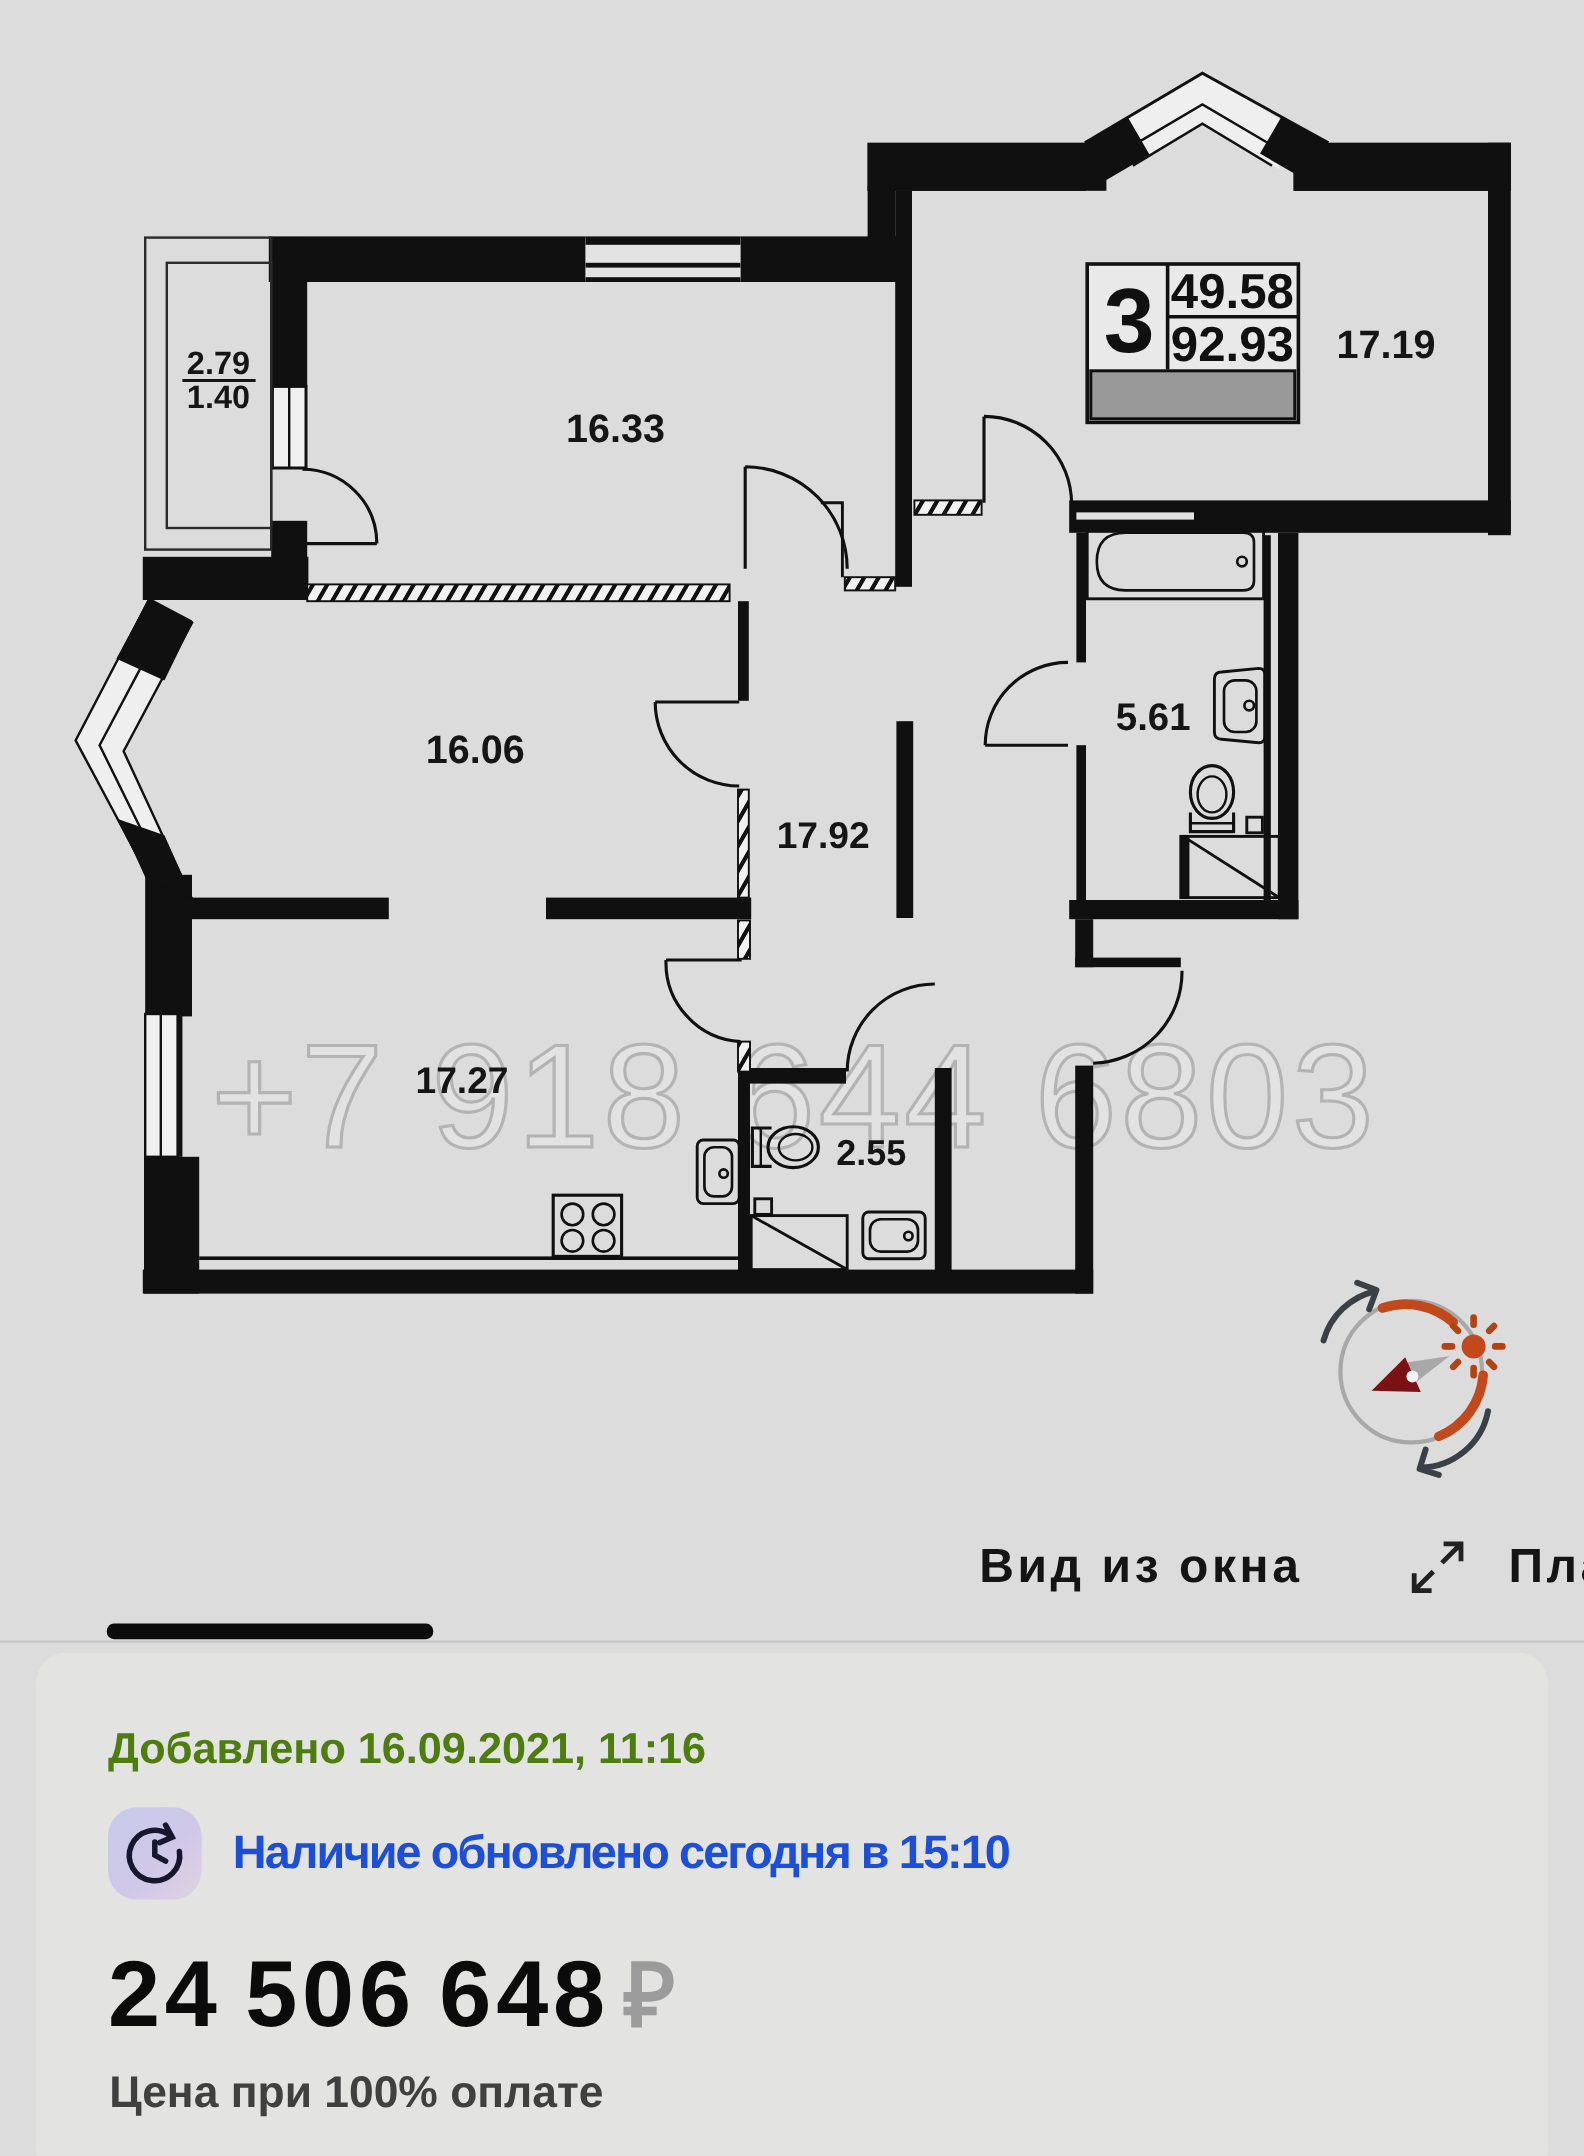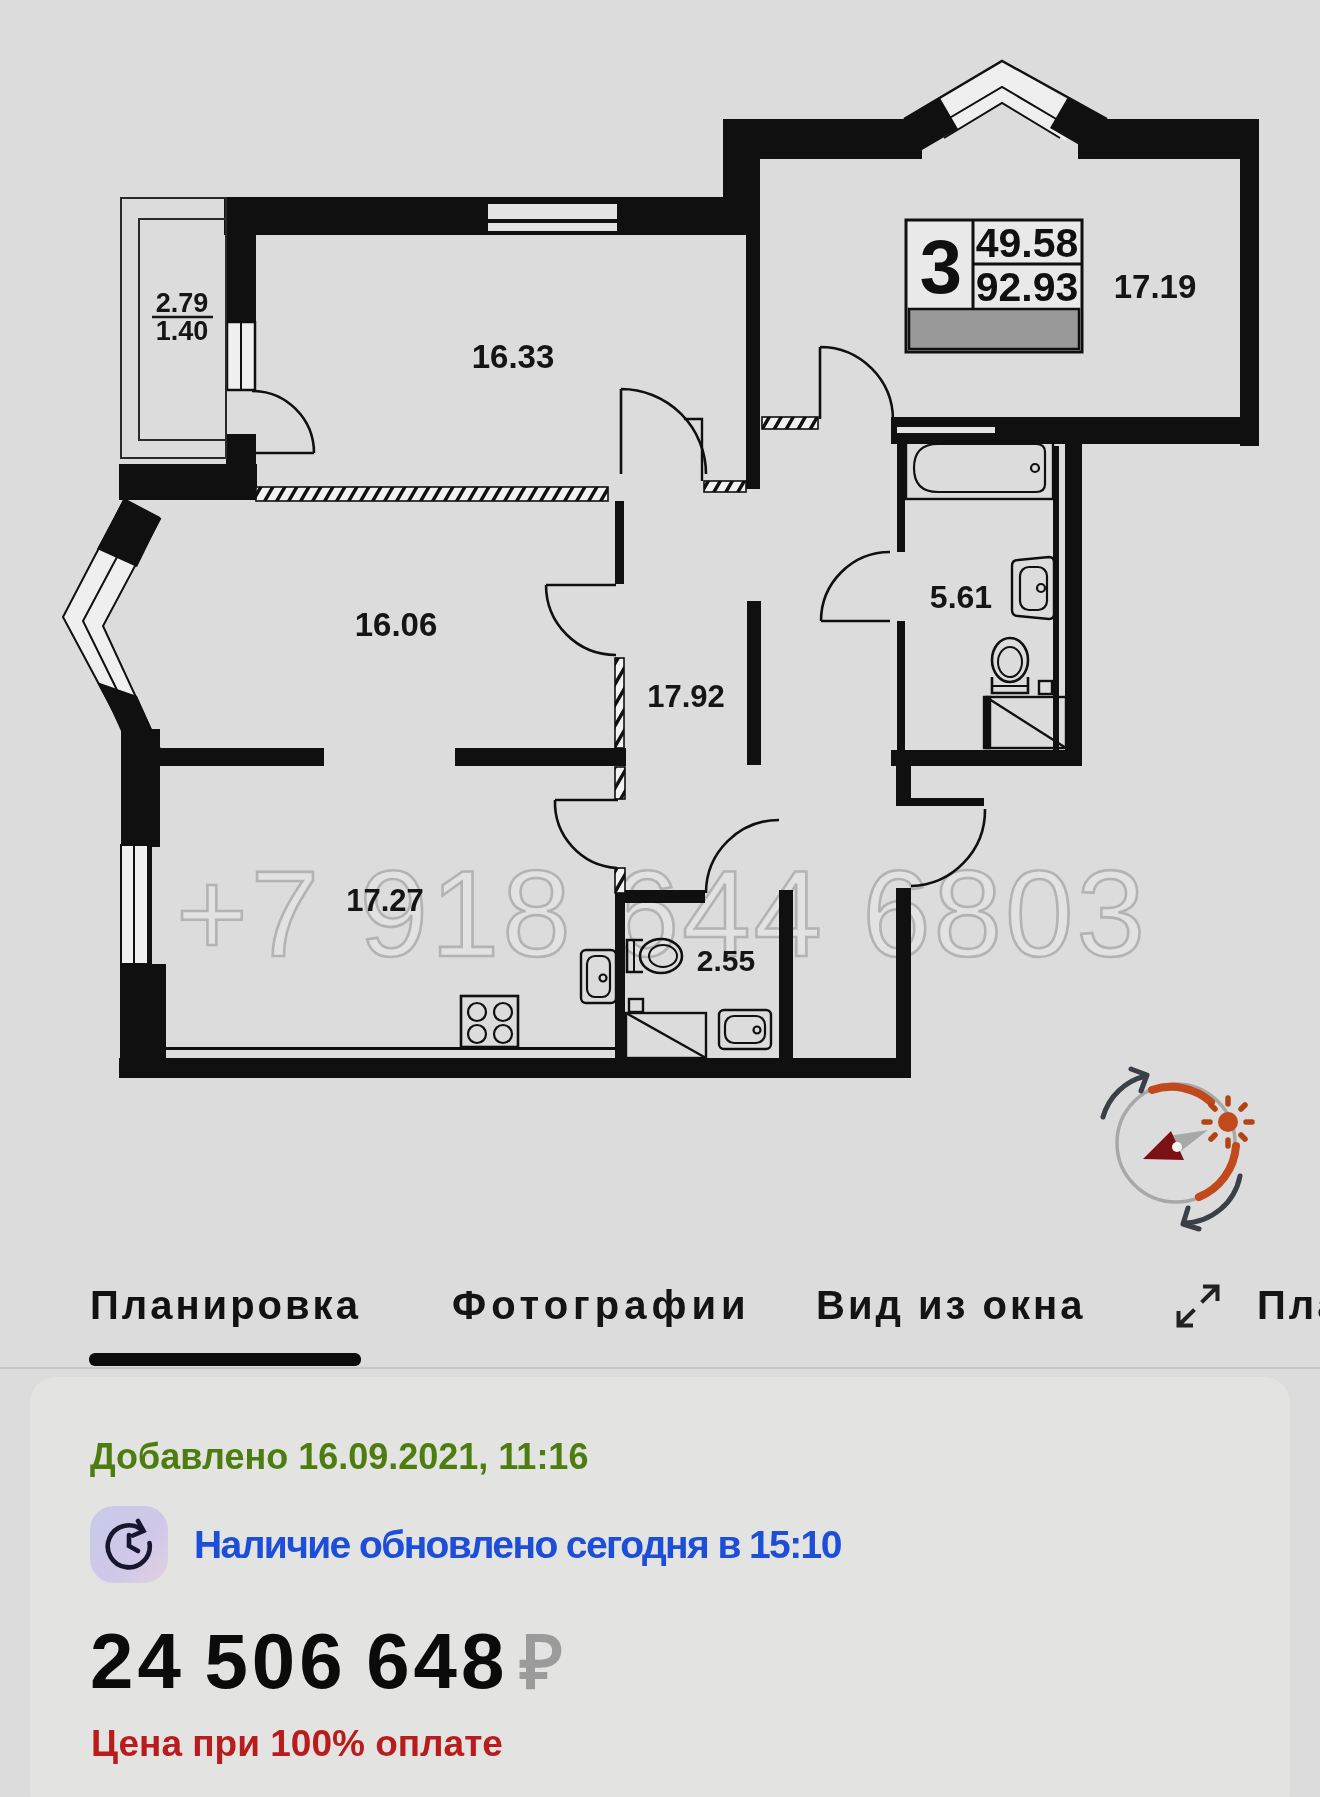--- a/index.html
+++ b/index.html
@@ -272,23 +272,21 @@
 <path d="M1103,1117 A58,58 0 0 1 1146,1076"></path>
 <path d="M1131,1069 L1147,1075 L1141,1091"></path>
 <path d="M1240,1176 A58,58 0 0 1 1184,1223"></path>
 <path d="M1199,1229 L1183,1224 L1188,1208"></path>
 </g>
 </g>
 </svg>
 
 <div class="abs" style="left:0;top:1270px;width:1320px;height:100px;">
 
-  <div class="abs" style="left:90px;top:15px;font-size:40px;font-weight:bold;color:#111;letter-spacing:3px;white-space:nowrap;line-height:1;">Планировка</div>
-
-  <div class="abs" style="left:452px;top:15px;font-size:40px;font-weight:bold;color:#141414;letter-spacing:5px;white-space:nowrap;line-height:1;">Фотографии</div>
+
 
   <div class="abs" style="left:816px;top:15px;font-size:40px;font-weight:bold;color:#141414;letter-spacing:3px;white-space:nowrap;line-height:1;">Вид из окна</div>
 
   <svg class="abs" style="left:1172px;top:10px" width="52" height="52" viewBox="0 0 52 52">
     <g fill="none" stroke="#212121" stroke-width="4" stroke-linecap="square">
       <path d="M31,21 L42,10 M33,6.5 L45.5,6.5 L45.5,19"></path>
       <path d="M21,31 L10,42 M6.5,33 L6.5,45.5 L19,45.5"></path>
     </g>
   </svg>
 
@@ -310,14 +308,14 @@
         <path d="M48,15 L53.5,25 L43,29.5"></path>
         <path d="M39,29 L39,40 L48,45"></path>
       </g>
     </svg>
   </div>
 
   <div class="abs" style="left:164px;top:146px;font-size:39px;font-weight:bold;color:#1d4ed8;letter-spacing:-1.6px;white-space:nowrap;">Наличие обновлено сегодня в 15:10</div>
 
   <div class="abs" style="left:60px;top:232px;font-size:78px;font-weight:bold;color:#0b0b0b;letter-spacing:4px;white-space:nowrap;">24 506 648 <span style="font-size:74px;color:#9b9b9b;letter-spacing:0px;margin-left:-14px">₽</span></div>
 
-  <div class="abs" style="left:61px;top:346px;font-size:37px;font-weight:bold;color:#b91c1c;">Цена при 100% оплате</div>
+  <div class="abs" style="left:61px;top:346px;font-size:37px;font-weight:bold;color:#404040;">Цена при 100% оплате</div>
 </div>
 
 </body></html>

